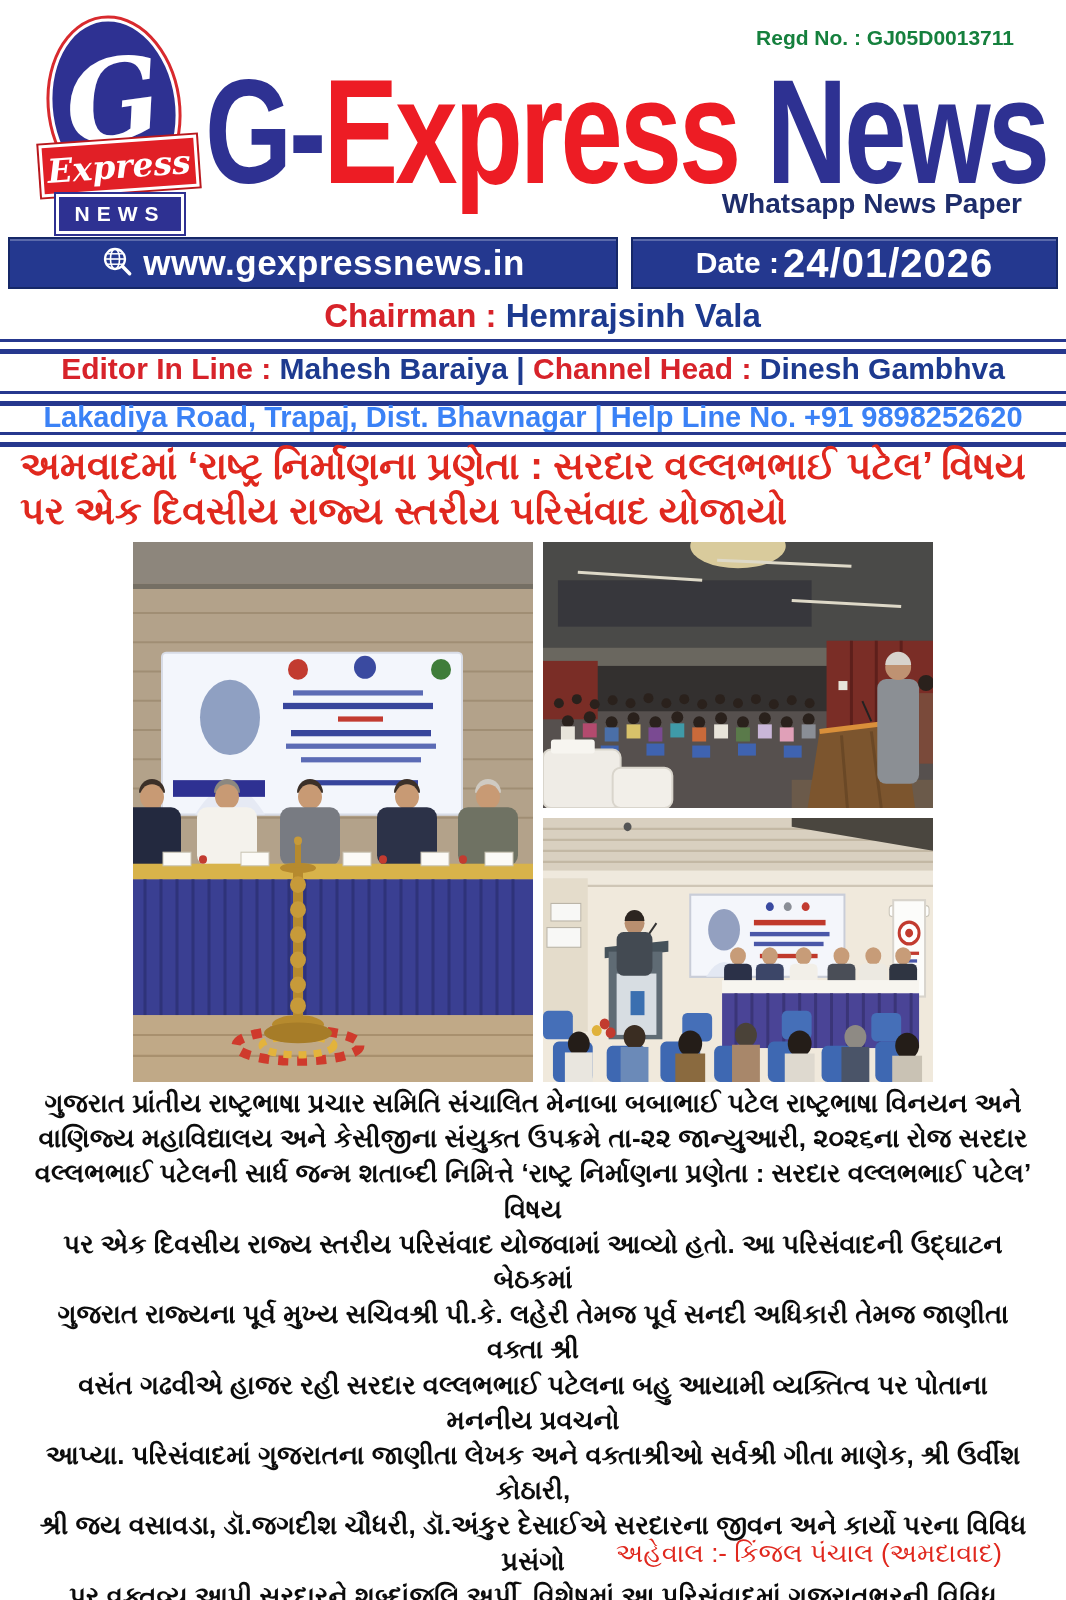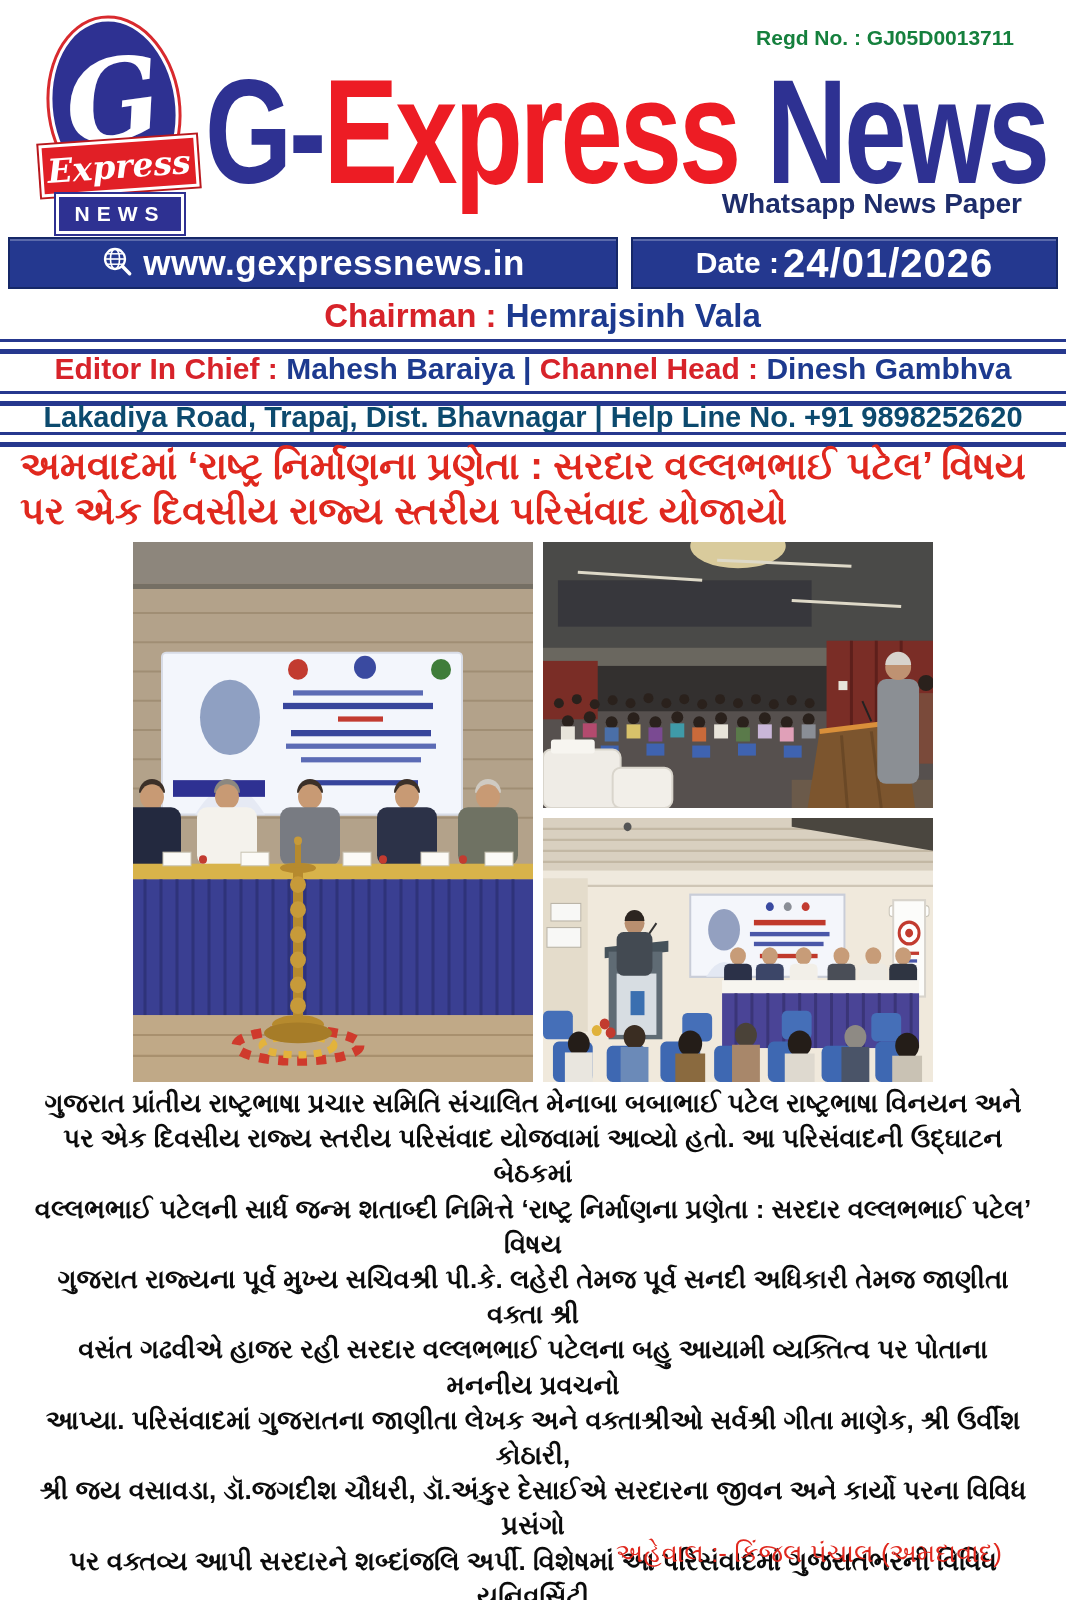--- a/index.html
+++ b/index.html
@@ -37,21 +37,21 @@
   .bar-left{flex:0 0 606px;gap:10px;}
   .bar-right{flex:1;gap:4px;}
   .site{font-size:35px;font-weight:bold;letter-spacing:.5px;}
   .date-label{font-size:30px;font-weight:bold;}
   .date-value{font-size:40px;font-weight:bold;letter-spacing:1px;text-align:center;}
 
   
   .line-row{position:absolute;left:0;right:0;text-align:center;white-space:nowrap;}
   .chairman-row{top:297px;font-size:33px;font-weight:bold;padding-left:19px;}
   .editor-row{top:352px;font-size:30px;font-weight:bold;}
-  .address-row{top:401px;font-size:29px;font-weight:bold;color:#0c4a6e;}
+  .address-row{top:401px;font-size:29px;font-weight:bold;color:#3b82f6;}
   .lbl-red{color:#d7232a;}
   .name-blue{color:#1d3a8f;}
   .rule{position:absolute;left:0;right:0;height:7px;border-top:3px solid #26388e;border-bottom:5px solid #26388e;}
   .rule1{top:339px;} .rule2{top:391px;} .rule3{top:432px;}
 
   
   .headline{position:absolute;top:444px;left:20px;right:20px;text-align:left;color:#e0281e;
             font-size:38px;font-weight:bold;line-height:45px;}
 
   
@@ -106,21 +106,21 @@
     </div>
   </div>
 
   <div class="line-row chairman-row">
     <span class="lbl-red">Chairman :</span>
     <span class="name-blue">Hemrajsinh Vala</span>
   </div>
   <div class="rule rule1"></div>
 
   <div class="line-row editor-row">
-    <span class="lbl-red">Editor In Chief :</span>
+    <span class="lbl-red">Editor In Line :</span>
     <span class="name-blue">Mahesh Baraiya</span>
     <span class="name-blue">|</span>
     <span class="lbl-red">Channel Head :</span>
     <span class="name-blue">Dinesh Gambhva</span>
   </div>
   <div class="rule rule2"></div>
 
   <div class="line-row address-row">Lakadiya Road, Trapaj, Dist. Bhavnagar | Help Line No. +91 9898252620</div>
   <div class="rule rule3"></div>
 
@@ -441,22 +441,23 @@
         <circle cx="314" cy="200" r="11" fill="#8e8a84"></circle>
           <rect x="300" y="209" width="28" height="32" fill="#4a5468"></rect>
         <circle cx="366" cy="208" r="12" fill="#241d18"></circle>
           <rect x="351" y="217" width="30" height="24" fill="#c9c2b4"></rect>
       </g>
     </svg>
   </div>
 
   <div class="body-text">
     <div>ગુજરાત પ્રાંતીય રાષ્ટ્રભાષા પ્રચાર સમિતિ સંચાલિત મેનાબા બબાભાઈ પટેલ રાષ્ટ્રભાષા વિનયન અને</div>
+    <div>વાણિજ્ય મહાવિદ્યાલય અને કેસીજીના સંયુક્ત ઉપક્રમે તા-૨૨ જાન્યુઆરી, ૨૦૨૬ના રોજ સરદાર</div>
+    <div>વલ્લભભાઈ પટેલની સાર્ધ જન્મ શતાબ્દી નિમિત્તે ‘રાષ્ટ્ર નિર્માણના પ્રણેતા : સરદાર વલ્લભભાઈ પટેલ’ વિષય</div>
     <div>પર એક દિવસીય રાજ્ય સ્તરીય પરિસંવાદ યોજવામાં આવ્યો હતો. આ પરિસંવાદની ઉદ્ઘાટન બેઠકમાં</div>
-    <div>વલ્લભભાઈ પટેલની સાર્ધ જન્મ શતાબ્દી નિમિત્તે ‘રાષ્ટ્ર નિર્માણના પ્રણેતા : સરદાર વલ્લભભાઈ પટેલ’ વિષય</div>
     <div>ગુજરાત રાજ્યના પૂર્વ મુખ્ય સચિવશ્રી પી.કે. લહેરી તેમજ પૂર્વ સનદી અધિકારી તેમજ જાણીતા વક્તા શ્રી</div>
     <div>વસંત ગઢવીએ હાજર રહી સરદાર વલ્લભભાઈ પટેલના બહુ આયામી વ્યક્તિત્વ પર પોતાના મનનીય પ્રવચનો</div>
     <div>આપ્યા. પરિસંવાદમાં ગુજરાતના જાણીતા લેખક અને વક્તાશ્રીઓ સર્વશ્રી ગીતા માણેક, શ્રી ઉર્વીશ કોઠારી,</div>
     <div>શ્રી જય વસાવડા, ડૉ.જગદીશ ચૌધરી, ડૉ.અંકુર દેસાઈએ સરદારના જીવન અને કાર્યો પરના વિવિધ પ્રસંગો</div>
     <div>પર વક્તવ્ય આપી સરદારને શબ્દાંજલિ અર્પી. વિશેષમાં આ પરિસંવાદમાં ગુજરાતભરની વિવિધ યુનિવર્સિટી</div>
 
   </div>
 
   <div class="byline">અહેવાલ :- કિંજલ પંચાલ (અમદાવાદ)</div>
 

